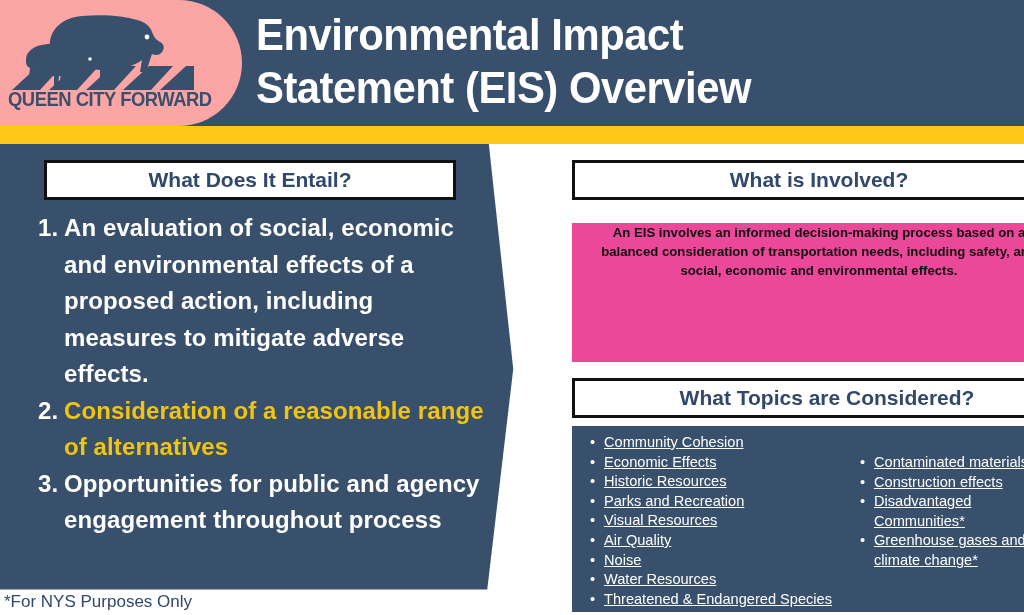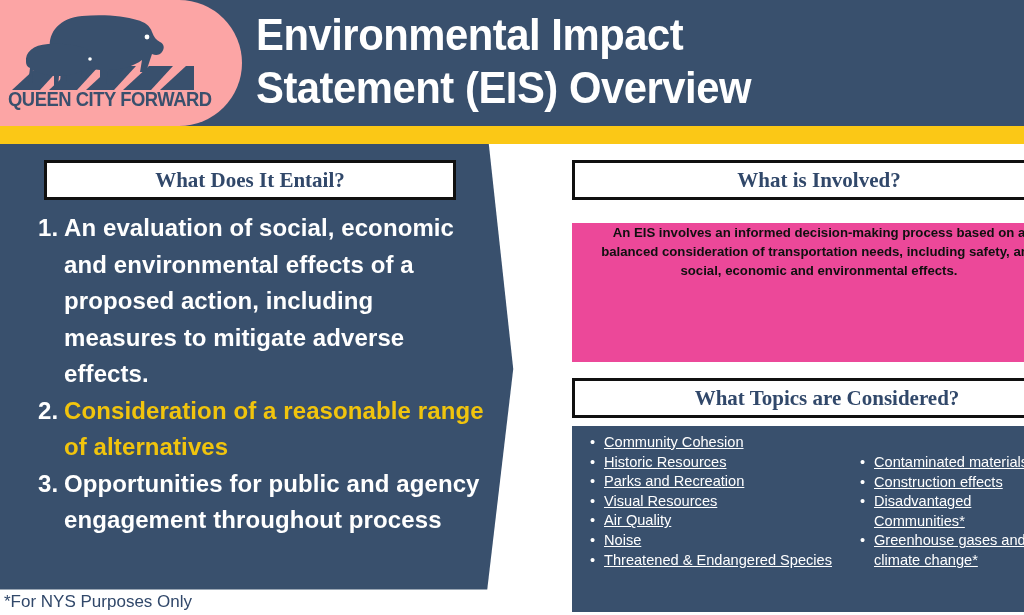--- a/index.html
+++ b/index.html
@@ -100,21 +100,20 @@
     width: 520px;
     height: 450px;
   }
   .panel-heading {
     background: #ffffff;
     border: 3px solid #101010;
     color: #31486a;
     font-weight: bold;
     text-align: center;
     box-sizing: border-box;
-    font-family: Liberation Serif, serif;
   }
   .left-heading {
     position: absolute;
     left: 44px; top: 16px;
     width: 412px;
     height: 40px;
     font-size: 21px;
     line-height: 34px;
   }
   .left-list {
@@ -303,25 +302,27 @@
 
   <div class="yellow-box">
     <p>An EIS involves an informed decision-making process based on a balanced consideration of transportation needs, including safety, and social, economic and environmental effects.</p>
   </div>
 
   <div class="panel-heading topics-heading">What Topics are Considered?</div>
 
   <div class="topics-box">
     <ul class="topics-col col-a">
       <li>Community Cohesion</li>
+      <li>Economic Effects</li>
       <li>Historic Resources</li>
       <li>Parks and Recreation</li>
       <li>Visual Resources</li>
       <li>Air Quality</li>
       <li>Noise</li>
+      <li>Water Resources</li>
       <li>Threatened &amp; Endangered Species</li>
     </ul>
     <ul class="topics-col col-b">
       <li>Contaminated materials</li>
       <li>Construction effects</li>
       <li>Disadvantaged Communities*</li>
       <li>Greenhouse gases and climate change*</li>
     </ul>
   </div>
 </div>

